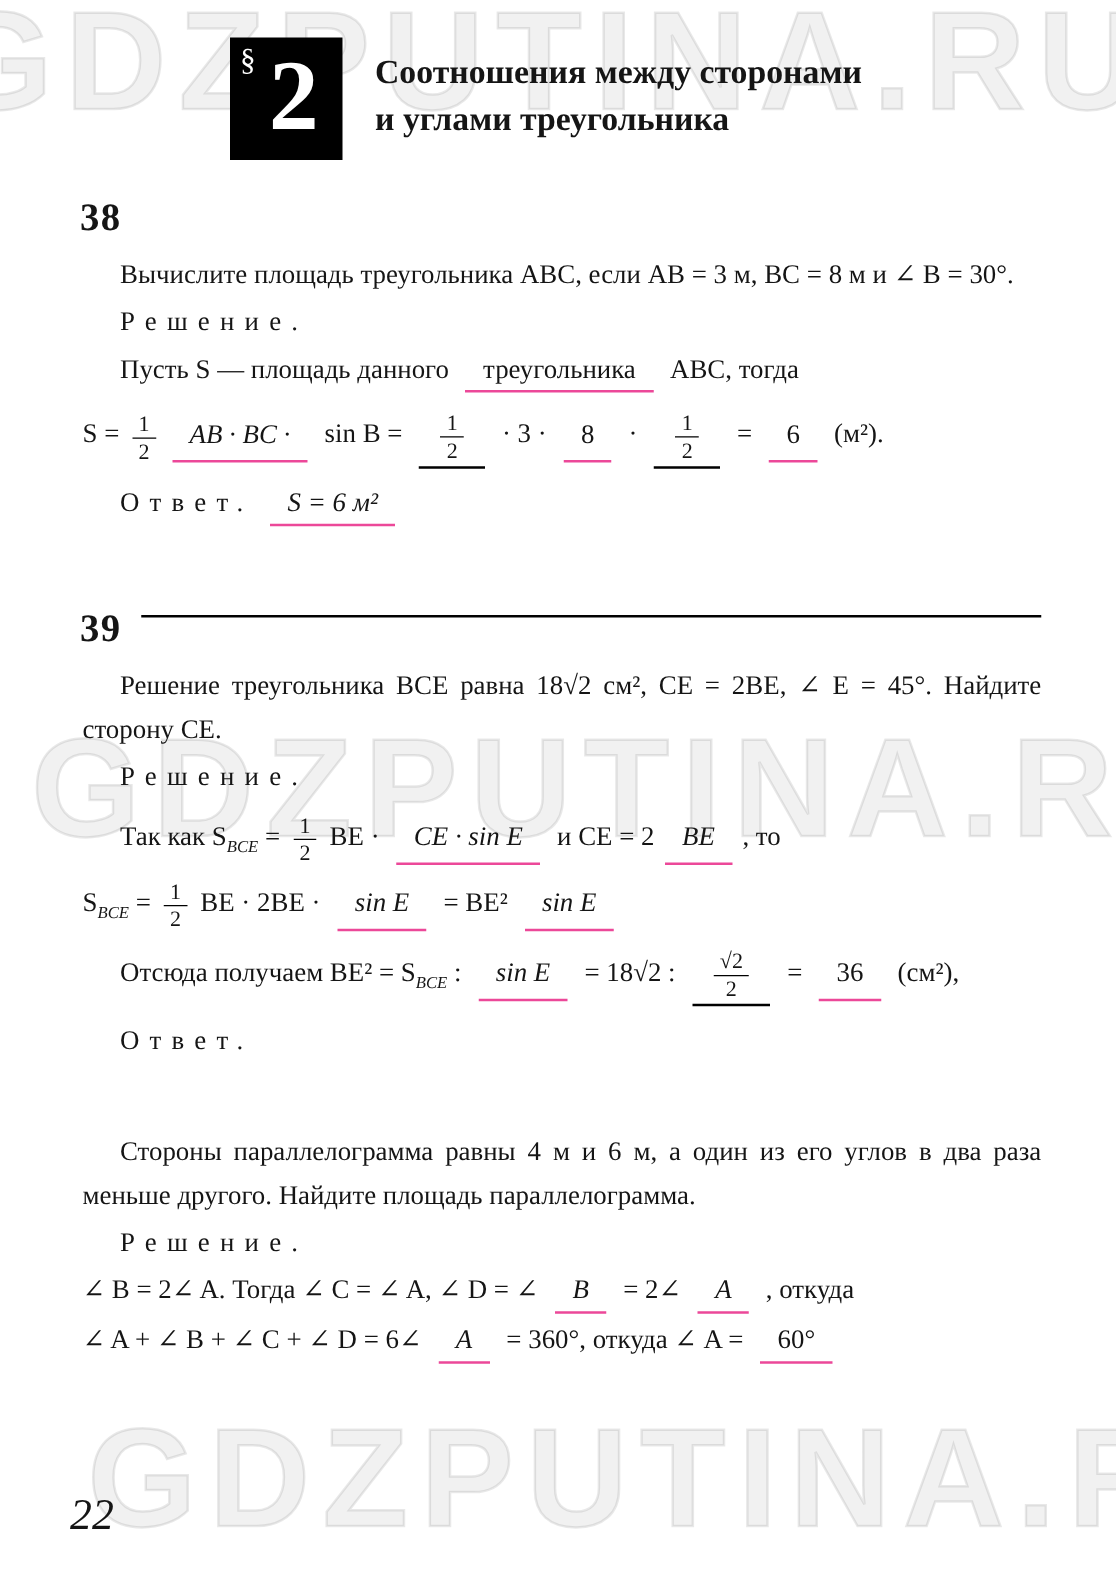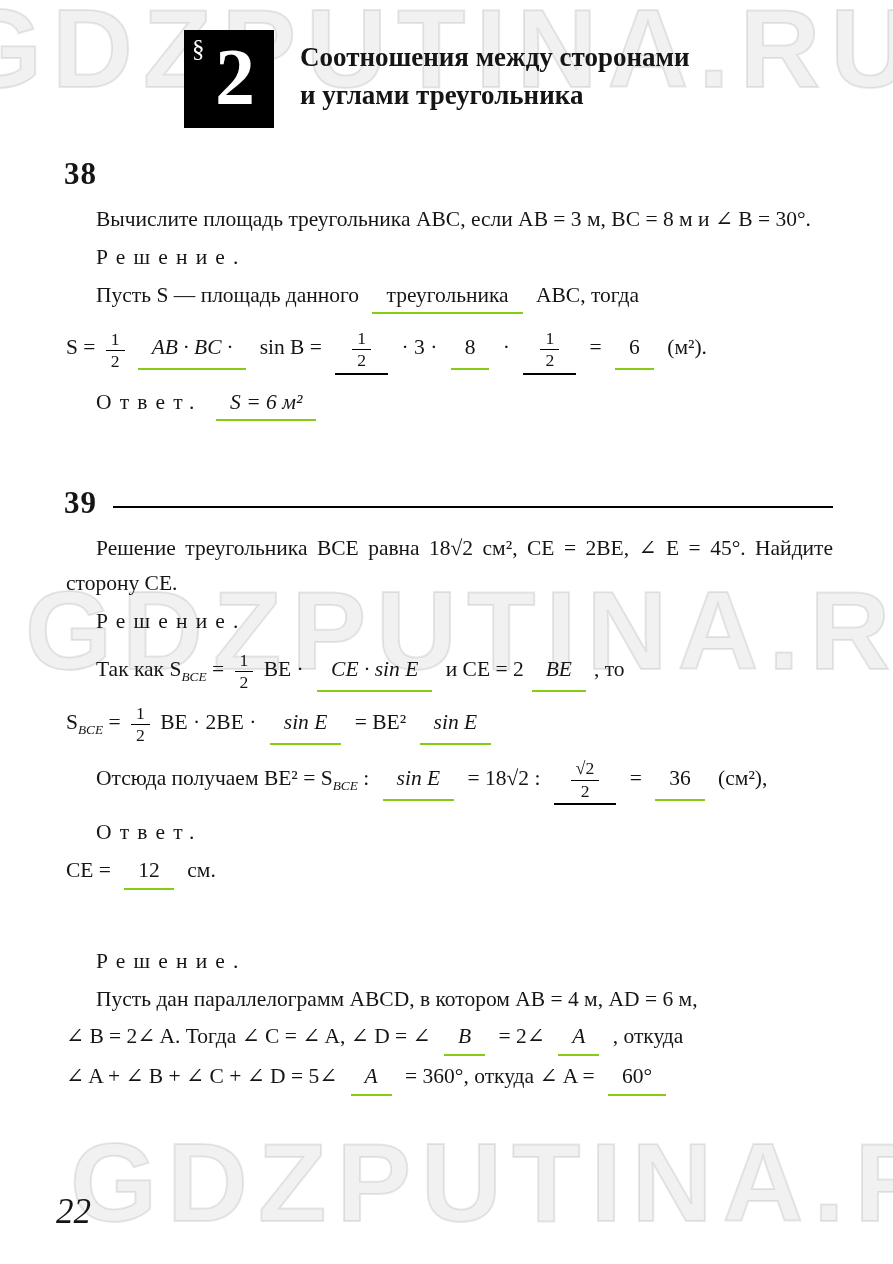--- a/index.html
+++ b/index.html
@@ -19,34 +19,34 @@
   .hdr{display:flex;gap:26px;margin:0 0 28px 118px;align-items:flex-start}
   .hdr-box{position:relative;width:90px;height:98px;background:#000;color:#fff;flex:0 0 auto}
   .hdr-par{position:absolute;top:5px;left:8px;font-size:25px}
   .hdr-num{display:block;text-align:center;font-size:80px;font-weight:700;line-height:94px;padding-left:12px}
   .hdr-title{font-size:27px;font-weight:700;line-height:1.42;padding-top:8px}
 
   
   .prob{margin-top:24px}
   .prob-39{margin-top:64px}
   .prob-40{margin-top:54px}
-  .pnum-row{display:flex;align-items:center;gap:16px;margin:0 0 10px -2px}
+  .pnum-row{display:flex;align-items:flex-start;gap:16px;margin:0 0 10px -2px}
   .pnum{font-size:31px;font-weight:700;letter-spacing:1px}
   .rule{flex:1;height:0;border-top:2.5px solid #000;margin-top:7px}
 
   
   .stmt{font-size:21.5px;line-height:1.62;text-align:justify;margin:3px 0}
   .eq{font-size:21.5px;line-height:1.9;margin:10px 0;text-align:left}
   .ind{text-indent:30px}
   .m{}
   .lbl{letter-spacing:0.38em}
   .anslbl{margin-top:8px}
 
   
-  .fill{display:inline-block;border-bottom:2px solid #84cc16;padding:0 14px 0;margin:0 8px;
+  .fill{display:inline-block;border-bottom:2px solid #ec4899;padding:0 14px 0;margin:0 8px;
         font-style:italic;text-indent:0}
   .fill.rm{font-style:normal}
   .fillfrac{display:inline-block;border-bottom:2px solid #000;padding:2px 12px 3px;margin:0 8px;
         text-indent:0;vertical-align:middle}
 
   
   .frac{display:inline-block;text-align:center;vertical-align:middle;line-height:1.05;
         font-size:0.82em;margin:0 5px;text-indent:0;font-style:normal}
   .frac .num{display:block;border-bottom:1.6px solid #000;padding:1px 5px 2px}
   .frac .den{display:block;padding-top:1px}
@@ -91,27 +91,26 @@
       <div class="pnum-row">
         <span class="pnum">39</span>
         <span class="rule"></span>
       </div>
       <p class="stmt ind"><span class="t">Решение треугольника </span><span class="m">BCE </span><span class="t">равна 18√2 см², </span><span class="m">CE </span><span class="t">= 2</span><span class="m">BE</span><span class="t">, </span><span class="t">∠ </span><span class="m">E </span><span class="t">= 45°. Найдите сторону </span><span class="m">CE</span><span class="t">.</span></p>
       <p class="stmt ind"><span class="lbl">Решение.</span></p>
       <p class="eq ind"><span class="t">Так как </span><span class="m">S</span><sub class="sub">BCE</sub><span class="t"> = </span><span class="frac"><span class="num">1</span><span class="den">2</span></span><span class="m"> BE · </span><span class="fill">CE · sin E</span><span class="t"> и </span><span class="m">CE = 2</span><span class="fill">BE</span><span class="t">, то</span></p>
       <p class="eq"><span class="m">S</span><sub class="sub">BCE</sub><span class="t"> = </span><span class="frac"><span class="num">1</span><span class="den">2</span></span><span class="m"> BE · 2BE · </span><span class="fill">sin E</span><span class="m"> = BE² </span><span class="fill">sin E</span></p>
       <p class="eq ind"><span class="t">Отсюда получаем </span><span class="m">BE² = </span><span class="m">S</span><sub class="sub">BCE</sub><span class="t"> : </span><span class="fill">sin E</span><span class="m"> = 18√2 : </span><span class="fillfrac"><span class="frac"><span class="num">√2</span><span class="den">2</span></span></span><span class="t"> = </span><span class="fill rm">36</span><span class="t"> (см²),</span></p>
       <p class="stmt ind anslbl"><span class="lbl">Ответ.</span></p>
-      <p class="stmt"><span class="m">CE = </span><span class="fill rm">12</span><span class="t"> см.</span></p>
     </section>
 
     <section class="prob prob-40">
+      <p class="stmt ind"><span class="t">Стороны параллелограмма равны 4 м и 6 м, а один из его углов в два раза меньше другого. Найдите площадь параллелограмма.</span></p>
       <p class="stmt ind"><span class="lbl">Решение.</span></p>
-      <p class="stmt ind"><span class="t">Пусть дан параллелограмм </span><span class="m">ABCD</span><span class="t">, в котором </span><span class="m">AB </span><span class="t">= 4 м, </span><span class="m">AD </span><span class="t">= 6 м,</span></p>
       <p class="stmt"><span class="m">∠ B = 2∠ A. </span><span class="t">Тогда </span><span class="m">∠ C = ∠ A,  ∠ D = ∠ </span><span class="fill">B</span><span class="m"> = 2∠ </span><span class="fill">A</span><span class="t"> , откуда</span></p>
-      <p class="stmt"><span class="m">∠ A + ∠ B + ∠ C + ∠ D = 5∠ </span><span class="fill">A</span><span class="m"> = 360°, </span><span class="t">откуда </span><span class="m">∠ A = </span><span class="fill rm">60°</span></p>
+      <p class="stmt"><span class="m">∠ A + ∠ B + ∠ C + ∠ D = 6∠ </span><span class="fill">A</span><span class="m"> = 360°, </span><span class="t">откуда </span><span class="m">∠ A = </span><span class="fill rm">60°</span></p>
 
     </section>
 
   </div>
 
   <div class="pageno">22</div>
 </div>
 
 </body></html>

